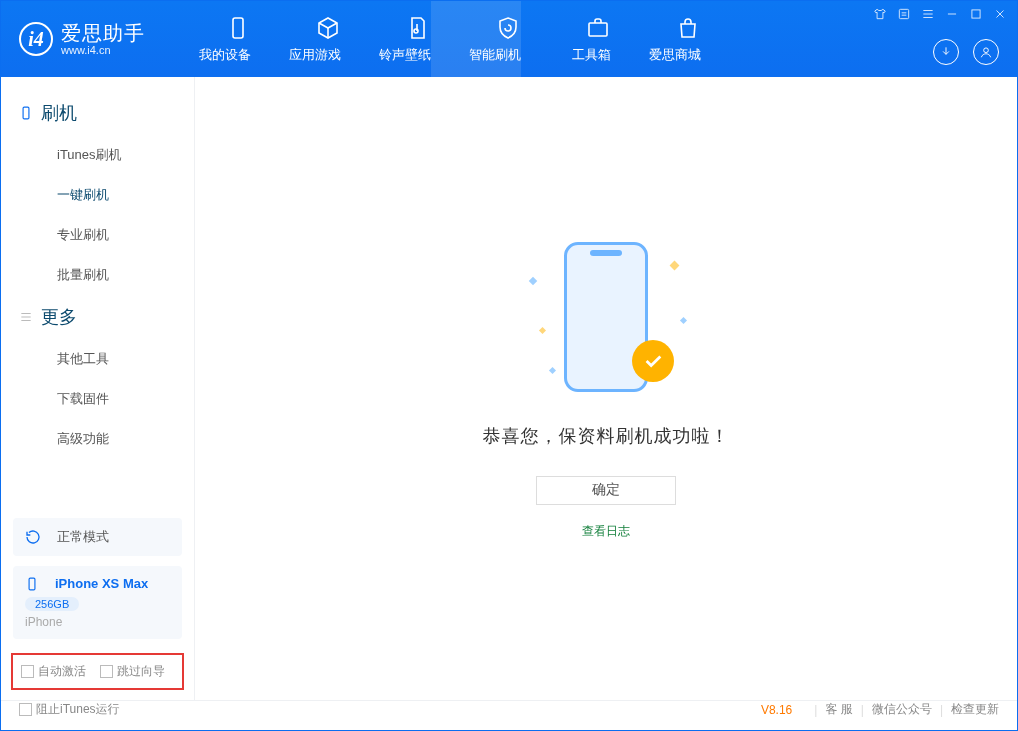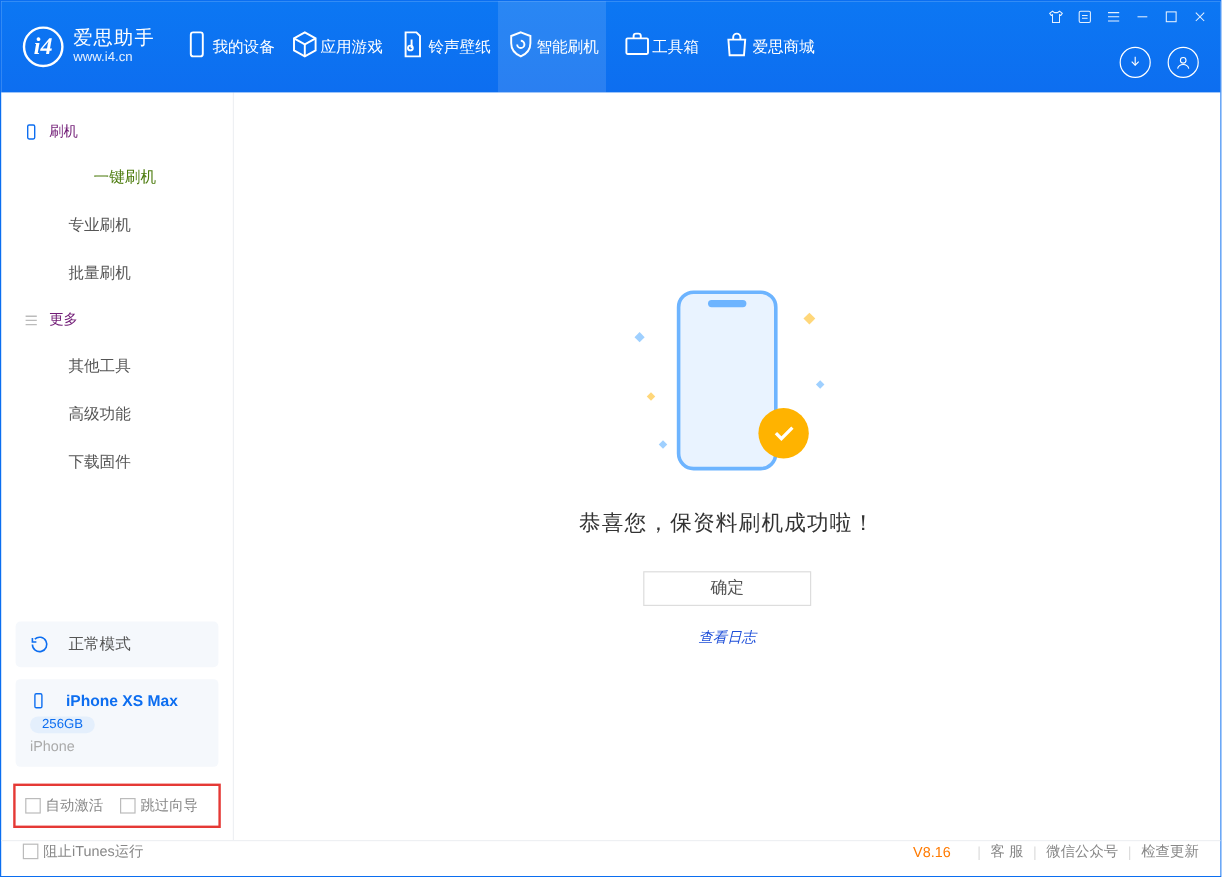--- a/index.html
+++ b/index.html
@@ -2,39 +2,39 @@
 <html><head>
 <meta charset="utf-8">
 <style>
 * { margin: 0; padding: 0; box-sizing: border-box; font-family: "Microsoft YaHei", sans-serif; }
 body { background: #fff; overflow: hidden; }
 .window { width: 1018px; height: 731px; border: 1px solid #0b6ef0; display: flex; flex-direction: column; position: relative; }
 .titlebar { height: 76px; background: linear-gradient(to bottom, #0c77f3, #0d6ef0); display: flex; align-items: center; color: #fff; position: relative; }
 .logo-block { display: flex; align-items: center; padding: 0 16px 0 18px; }
 .logo-icon { width: 34px; height: 34px; border: 2.5px solid #fff; border-radius: 50%; display: flex; align-items: center; justify-content: center; margin-right: 8px; font-family: serif; font-weight: bold; font-style: italic; font-size: 20px; }
 .logo-text { display: flex; flex-direction: column; line-height: 1.1; }
-.logo-text .cn { font-size: 16px; font-weight: 500; letter-spacing: 1px; }
+.logo-text .cn { font-size: 20px; font-weight: 500; letter-spacing: 1px; }
 .logo-text .en { font-size: 11px; opacity: .9; }
 .nav { display: flex; height: 100%; }
-.nav-item { width: 90px; display: flex; flex-direction: row; align-items: center; justify-content: center; cursor: pointer; position: relative; font-size: 13px; }
+.nav-item { width: 90px; display: flex; flex-direction: column; align-items: flex-end; justify-content: center; cursor: pointer; position: relative; font-size: 13px; }
 .nav-item.active { background: rgba(255,255,255,.12); }
 .nav-icon { width: 26px; height: 26px; display: flex; align-items: center; justify-content: center; margin-bottom: 5px; }
 .nav-icon svg { width: 24px; height: 24px; fill: none; stroke: #fff; stroke-width: 1.6; }
 .win-controls-top { position: absolute; top: 6px; right: 10px; display: flex; gap: 10px; align-items: center; }
 .win-controls-top span { cursor: pointer; opacity: .9; }
 .win-controls-top svg { width: 14px; height: 14px; stroke: #fff; fill: none; stroke-width: 1.5; }
 .right-badges { position: absolute; right: 18px; bottom: 12px; display: flex; gap: 14px; }
 .right-badges .circ { width: 26px; height: 26px; border: 1.6px solid #fff; border-radius: 50%; display: flex; align-items: center; justify-content: center; cursor: pointer; }
 .right-badges svg { width: 14px; height: 14px; stroke: #fff; fill: none; stroke-width: 1.6; }
 .body { flex: 1; display: flex; min-height: 0; }
 .sidebar { width: 194px; border-right: 1px solid #eef0f3; display: flex; flex-direction: column; padding-top: 14px; }
-.side-group-title { display: flex; align-items: center; gap: 8px; padding: 10px 18px; font-size: 12px; color: #701a75; }
+.side-group-title { display: flex; align-items: center; gap: 8px; padding: 10px 18px; font-size: 18px; color: #0c4a6e; }
 .side-group-title svg { width: 14px; height: 14px; }
 .side-item { padding: 11px 18px 11px 56px; font-size: 13px; color: #555; cursor: pointer; }
-.side-item.active { color: #4d7c0f; margin-left: 21px; }
+.side-item.active { color: #0c4a6e; }
 .side-spacer { flex: 1; }
 .side-card { margin: 5px 12px; background: #f5f8fc; border-radius: 4px; padding: 10px 12px; font-size: 13px; color: #555; display: flex; align-items: center; gap: 16px; }
 .side-card svg { width: 16px; height: 16px; }
 .device-card { margin: 5px 12px 10px; background: #f5f8fc; border-radius: 4px; padding: 10px 12px; font-size: 12px; }
 .device-card .name { color: #0d6ef0; font-weight: 600; font-size: 13px; display: flex; align-items: flex-end; gap: 16px; }
 .device-card .cap { display: inline-block; margin-top: 6px; background: #e4effc; color: #0d6ef0; border-radius: 10px; padding: 1px 10px; font-size: 11px; }
 .device-card .typ { color: #aaa; margin-top: 4px; }
 .side-checks { border: 2px solid #e53935; margin: 4px 10px 10px; padding: 8px 8px; display: flex; gap: 14px; align-items: center; font-size: 12px; color: #888; }
 .chk { width: 13px; height: 13px; border: 1px solid #bbb; display: inline-block; vertical-align: middle; margin-right: 4px; }
 .main { flex: 1; display: flex; align-items: center; justify-content: center; flex-direction: column; }
@@ -44,21 +44,21 @@
 .checkmark { position: absolute; right: 12px; bottom: 16px; width: 42px; height: 42px; background: #ffb300; border-radius: 50%; display: flex; align-items: center; justify-content: center; }
 .checkmark svg { width: 22px; height: 22px; stroke: #fff; stroke-width: 3; fill: none; }
 .spark { position: absolute; background: #9fd0ff; transform: rotate(45deg); }
 .spark.s1 { width:6px; height:6px; top:40px; left:4px; }
 .spark.s2 { width:5px; height:5px; top:90px; left:14px; background:#ffd77a; }
 .spark.s3 { width:7px; height:7px; top:24px; right:8px; background:#ffd77a; }
 .spark.s4 { width:5px; height:5px; top:80px; right:0px; }
 .spark.s5 { width:5px; height:5px; top:130px; left:24px; }
 .success-text { font-size: 18px; color: #333; margin-bottom: 28px; letter-spacing: 1px; }
 .ok-btn { width: 140px; height: 29px; border: 1px solid #ddd; background: #fff; font-size: 14px; color: #555; cursor: pointer; margin-bottom: 18px; }
-.log-link { font-size: 12px; color: #1d4ed8; cursor: pointer; font-style: italic; }
+.log-link { font-size: 12px; color: #15803d; cursor: pointer; }
 .footer { height: 30px; border-top: 1px solid #eef0f3; display: flex; align-items: flex-start; padding: 0 18px; font-size: 12px; color: #888; }
 .footer .right { margin-left: auto; display: flex; align-items: center; gap: 8px; color: #888; }
 .footer .ver { color: #ff7a00; margin-right: 14px; }
 .footer .divider { color: #ddd; }
 .footer .link { cursor: pointer; }
 </style>
 </head>
 <body>
 
 <div class="window">
@@ -168,33 +168,34 @@
   </div>
 
   <div class="body">
     <div class="sidebar">
       <div class="side-group-title">
         <svg viewBox="0 0 24 24" fill="none" stroke="#0d6ef0" stroke-width="2">
             <rect x="7" y="2" width="10" height="20" rx="2"></rect>
           </svg>
         <span>刷机</span>
       </div>
+      <div class="side-item">iTunes刷机</div>
       <div class="side-item active">一键刷机</div>
       <div class="side-item">专业刷机</div>
       <div class="side-item">批量刷机</div>
 
       <div class="side-group-title">
         <svg viewBox="0 0 24 24" fill="none" stroke="#bbb" stroke-width="2">
             <path d="M4 6h16M4 12h16M4 18h16"></path>
           </svg>
         <span>更多</span>
       </div>
       <div class="side-item">其他工具</div>
+      <div class="side-item">下载固件</div>
       <div class="side-item">高级功能</div>
-      <div class="side-item">下载固件</div>
 
       <div class="side-spacer"></div>
 
       <div class="side-card">
         <svg viewBox="0 0 24 24" fill="none" stroke="#0d6ef0" stroke-width="2">
             <path d="M3 12a9 9 0 1 0 3-6.7"></path>
             <path d="M3 4v5h5"></path>
           </svg>
         <span>正常模式</span>
       </div>

